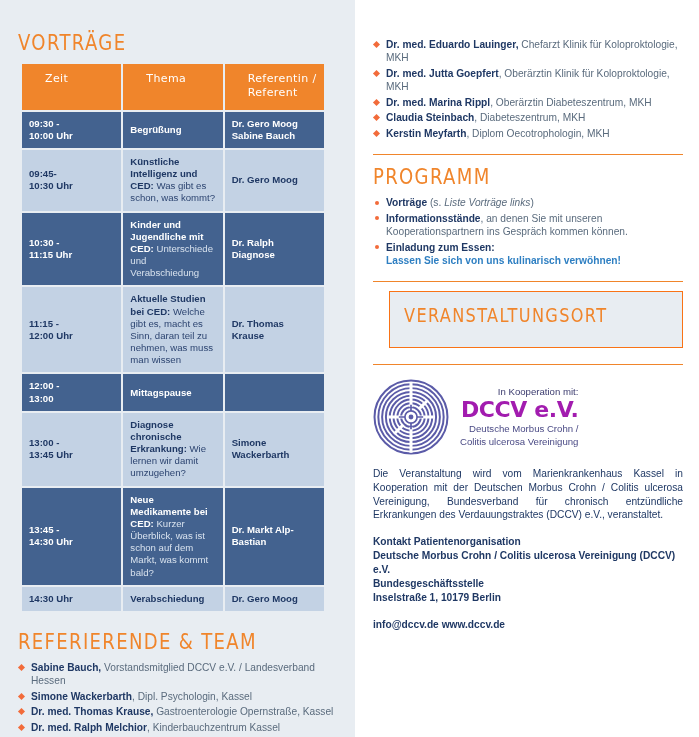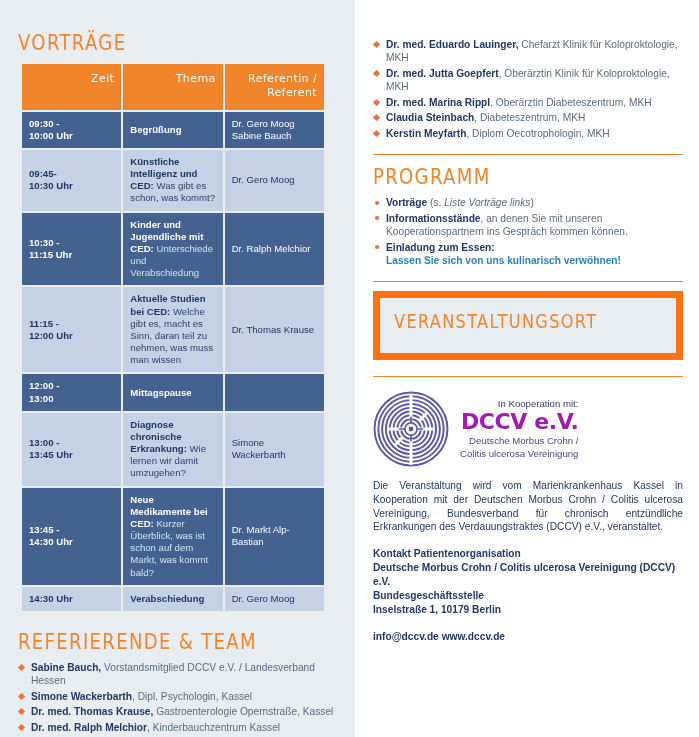--- a/index.html
+++ b/index.html
@@ -53,39 +53,39 @@
     font-size: 9.6px;
     table-layout: fixed;
   }
   table.sched th {
     background: #F0852B;
     color: #ffffff;
     font-family: "DejaVu Sans", sans-serif;
     font-weight: 400;
     font-size: 11px;
     letter-spacing: .4px;
-    text-align: right;
+    text-align: left;
     vertical-align: top;
     padding: 8px 7px 10px 23px;
     line-height: 1.25;
   }
   table.sched td {
     vertical-align: middle;
     padding: 6px 7px;
     line-height: 1.27;
   }
   tr.dark td { background: #43628F; color: #ffffff; }
   tr.light td { background: #C3D2E4; color: #1F3864; }
   tr.dark td.topic .sub { color: #D8E2EE; }
   tr.light td.topic .sub { color: #2C4470; }
   td.time { width: 62px; font-weight: bold; }
   td.topic { width: 142px; }
   td.topic b { font-weight: bold; }
   td.topic .sub { font-weight: normal; }
-  td.spk { width: 96px; font-weight: normal; }
+  td.spk { width: 96px; font-weight: bold; }
 
   
   ul.bul { list-style: none; margin: 0; padding: 0; }
   ul.bul li {
     position: relative;
     padding-left: 13px;
     font-size: 10.2px;
     line-height: 1.32;
     color: #5A6B7D;
     margin-bottom: 2px;
@@ -99,24 +99,25 @@
     position: absolute; left: 2px; top: 4.5px;
     width: 4px; height: 4px; background: #F26B3A;
     border-radius: 50%;
   }
   ul.bul li b { color: #1F3864; font-weight: bold; }
   .teal { color: #2E7FC2; font-weight: bold; }
   .ital { font-style: italic; }
 
   
   .venue {
-    border: 7px solid #f97316;
+    border: 1px solid #f97316;
     background: #E8EDF2;
     padding: 12px 14px 14px 14px;
     margin-top: 4px;
+    margin-left: 16px;
   }
   .venue h2.head { margin-bottom: 9px; }
   .venue p { margin:0; font-size: 10.2px; line-height: 1.38; color: #2C3E50; }
   .venue p b { color: #1F3864; }
 
   
   .coop { display:flex; gap: 11px; align-items:flex-start; margin-top: 14px; text-align: right; }
   .logo { width: 76px; height: 76px; flex: 0 0 76px; }
   .coop-txt { padding-top: 7px; }
   .coop-txt .kop { font-size: 9.6px; color: #3B3B6E; margin-bottom: 2px;}
@@ -162,21 +163,21 @@
             <td class="spk">Dr. Gero Moog<br>Sabine Bauch</td>
           </tr>
           <tr class="light">
             <td class="time">09:45-<br>10:30 Uhr</td>
             <td class="topic"><b>Künstliche Intelligenz und CED:</b><span class="sub"> Was gibt es schon, was kommt?</span></td>
             <td class="spk">Dr. Gero Moog</td>
           </tr>
           <tr class="dark">
             <td class="time">10:30 -<br>11:15 Uhr</td>
             <td class="topic"><b>Kinder und Jugendliche mit CED:</b><span class="sub"> Unterschiede und Verabschiedung</span></td>
-            <td class="spk">Dr. Ralph Melchior</td>
+            <td class="spk">Dr. Ralph Diagnose</td>
           </tr>
           <tr class="light">
             <td class="time">11:15 -<br>12:00 Uhr</td>
             <td class="topic"><b>Aktuelle Studien bei CED:</b><span class="sub"> Welche gibt es, macht es Sinn, daran teil zu nehmen, was muss man wissen</span></td>
             <td class="spk">Dr. Thomas Krause</td>
           </tr>
           <tr class="dark">
             <td class="time">12:00 -<br>13:00</td>
             <td class="topic"><b>Mittagspause</b></td>
             <td class="spk"></td>

